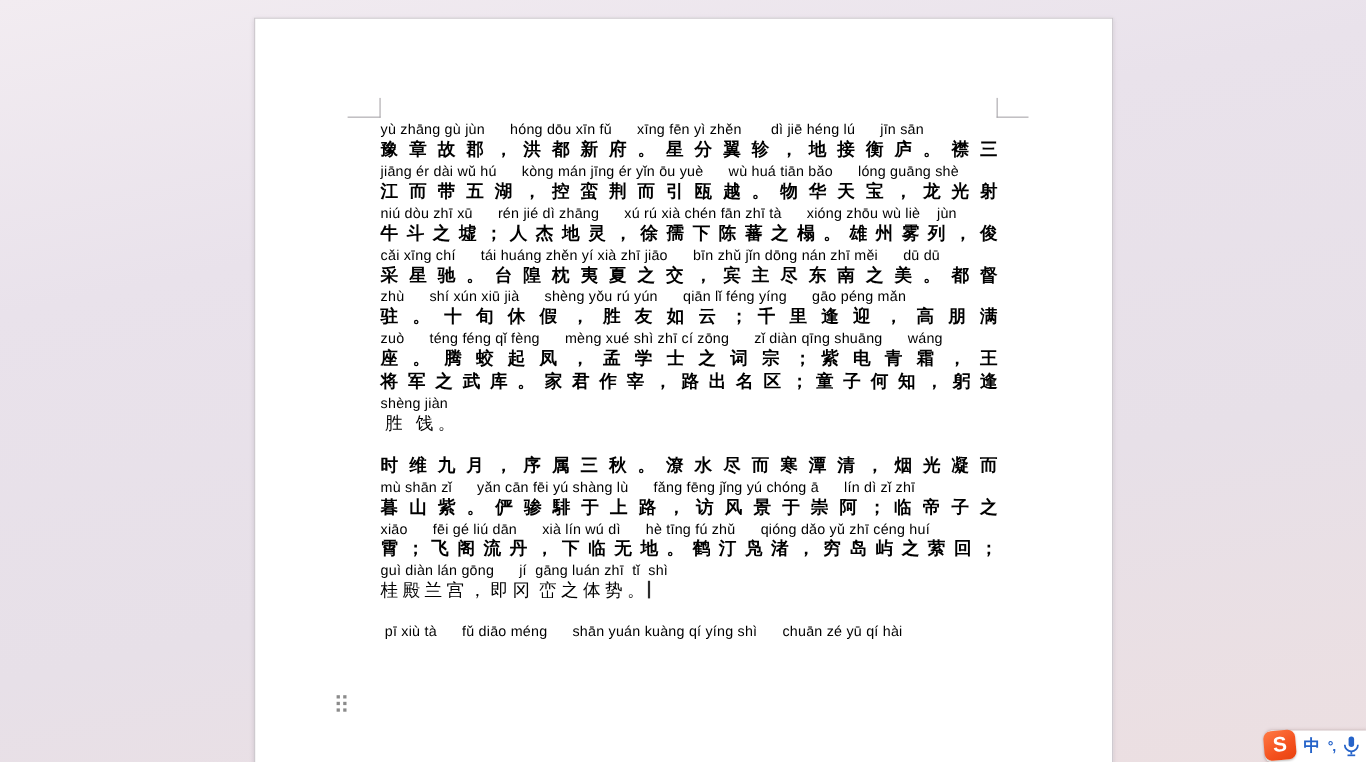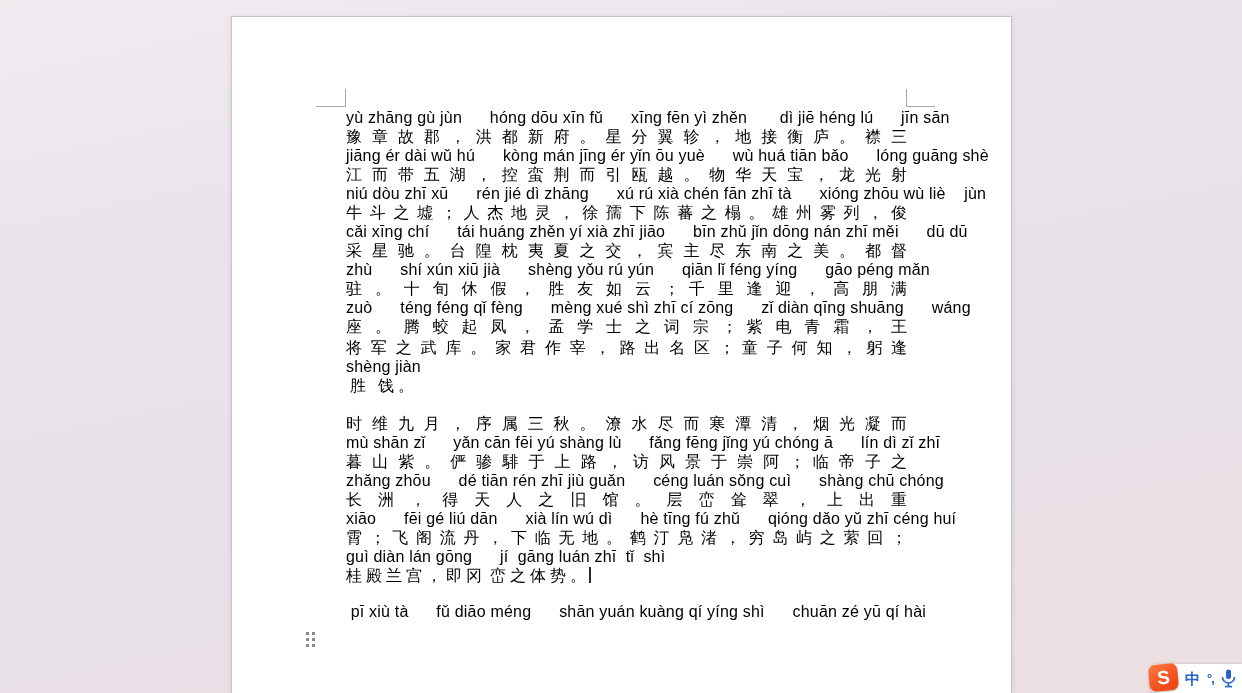--- a/index.html
+++ b/index.html
@@ -27,36 +27,37 @@
   .content {
     position: absolute;
     left: 114px; top: 92px;
     width: 561px;
     color: #000;
   }
   .para { margin-bottom: 17px; }
   .row  { }
   .pinyin {
     font-family: "Liberation Sans", sans-serif;
-    font-size: 16px;
+    font-size: 13px;
     line-height: 17px;
     white-space: pre;
     letter-spacing: 0.2px;
   }
   .hanzi {
     font-family: "Liberation Serif", "DejaVu Serif", serif;
     font-size: 16px;
     line-height: 21px;
     white-space: pre;
   }
   .row.fill .hanzi {
     white-space: normal;
     text-align: justify;
     text-align-last: justify;
     word-spacing: 1px;
+    font-weight: bold;
   }
   .caret {
     display: inline-block;
     width: 1.5px; height: 16px;
     background: #2b2b2b;
     margin-left: 3px;
     vertical-align: -2px;
   }
 
   
@@ -160,24 +161,20 @@
           <div class="hanzi"> 胜   饯 。</div>
         </div>
       </div>
       <div class="para">
         <div class="row fill">
           <div class="hanzi">时 维 九 月 ， 序 属 三 秋 。 潦 水 尽 而 寒 潭 清 ， 烟 光 凝 而</div>
         </div>
         <div class="row fill">
           <div class="pinyin">mù shān zǐ      yǎn cān fēi yú shàng lù      fǎng fēng jǐng yú chóng ā      lín dì zǐ zhī</div>
           <div class="hanzi">暮 山 紫 。 俨 骖 騑 于 上 路 ， 访 风 景 于 崇 阿 ； 临 帝 子 之</div>
-        </div>
-        <div class="row fill">
-          <div class="pinyin">zhǎng zhōu      dé tiān rén zhī jiù guǎn      céng luán sǒng cuì      shàng chū chóng</div>
-          <div class="hanzi">长 洲 ， 得 天 人 之 旧 馆 。 层 峦 耸 翠 ， 上 出 重</div>
         </div>
         <div class="row fill">
           <div class="pinyin">xiāo      fēi gé liú dān      xià lín wú dì      hè tīng fú zhǔ      qióng dǎo yǔ zhī céng huí</div>
           <div class="hanzi">霄 ； 飞 阁 流 丹 ， 下 临 无 地 。 鹤 汀 凫 渚 ， 穷 岛 屿 之 萦 回 ；</div>
         </div>
         <div class="row">
           <div class="pinyin">guì diàn lán gōng      jí  gāng luán zhī  tǐ  shì</div>
           <div class="hanzi">桂 殿 兰 宫 ， 即 冈  峦 之 体 势 。<span class="caret"></span></div>
         </div>
       </div>

